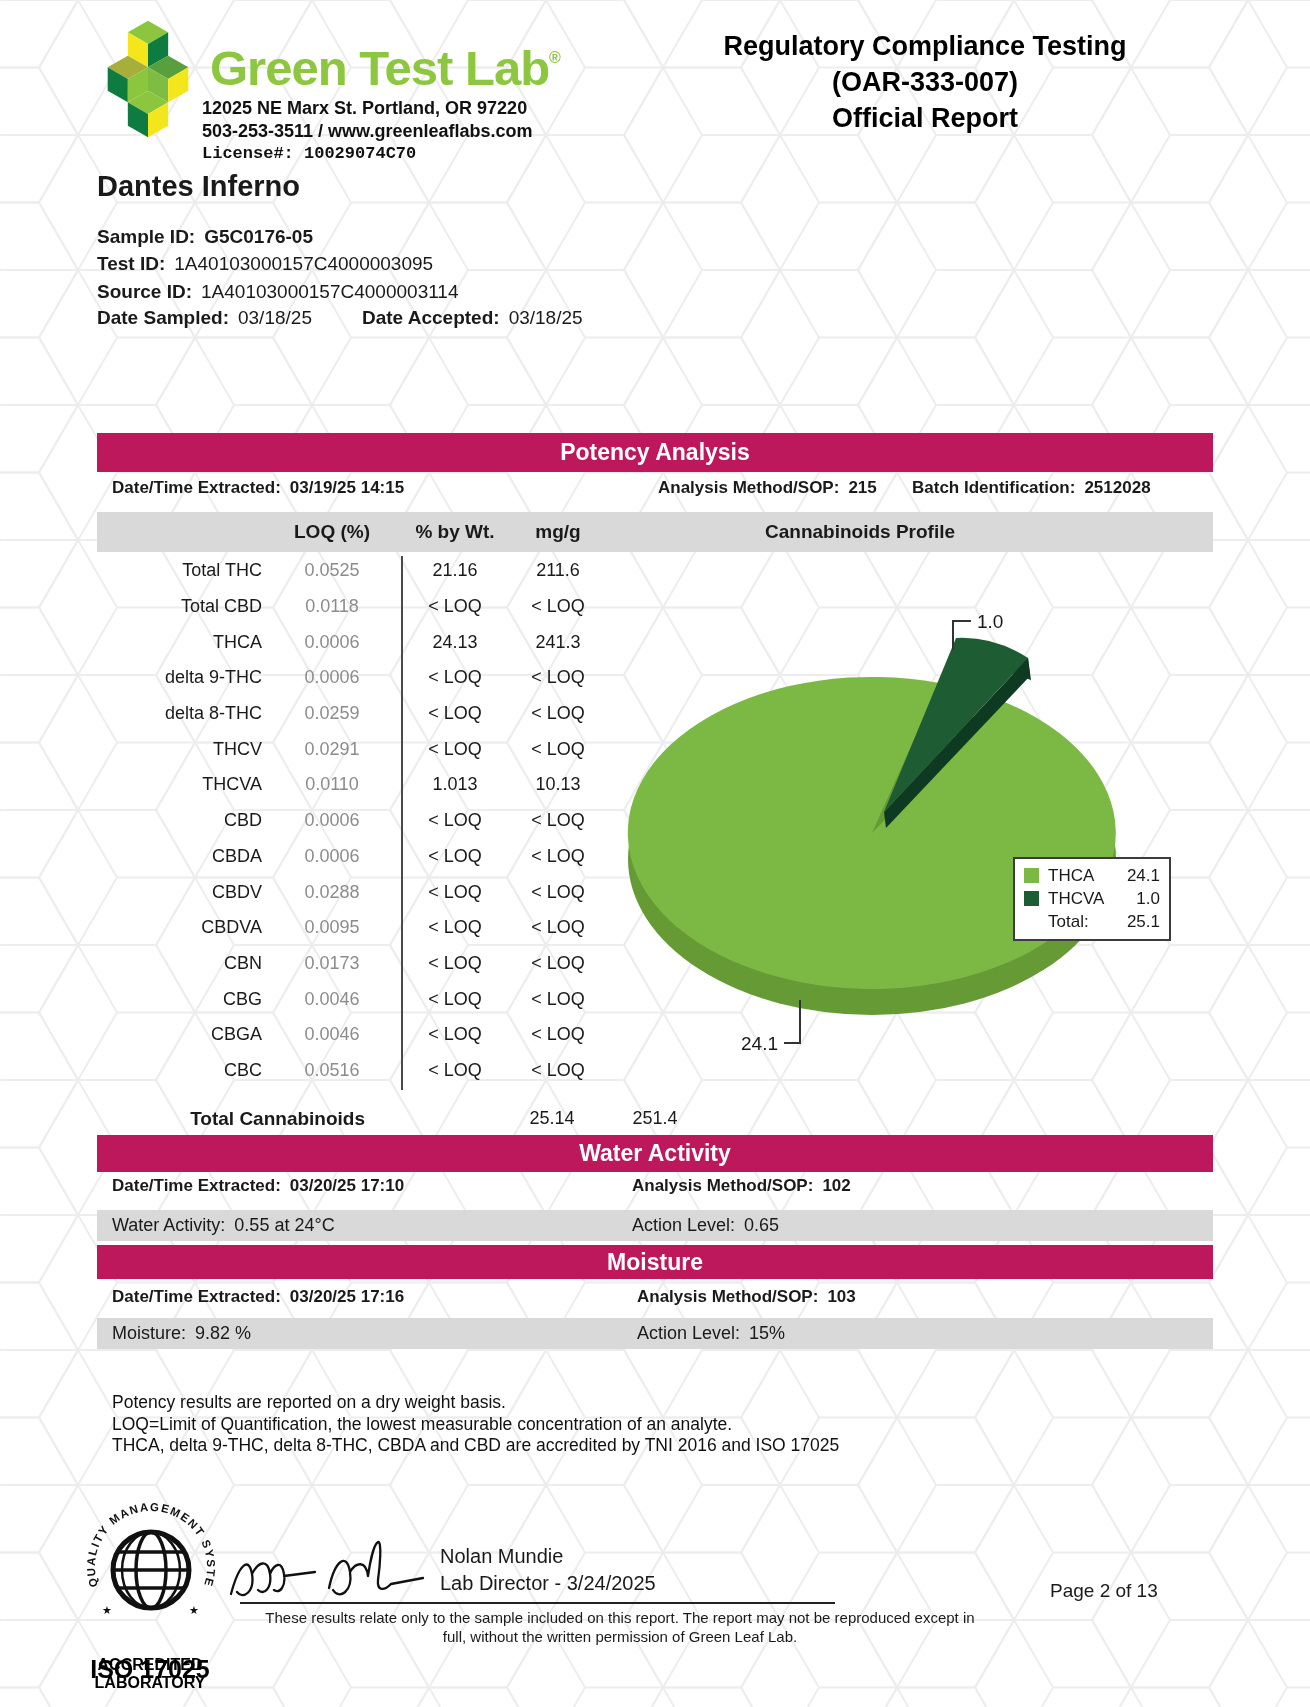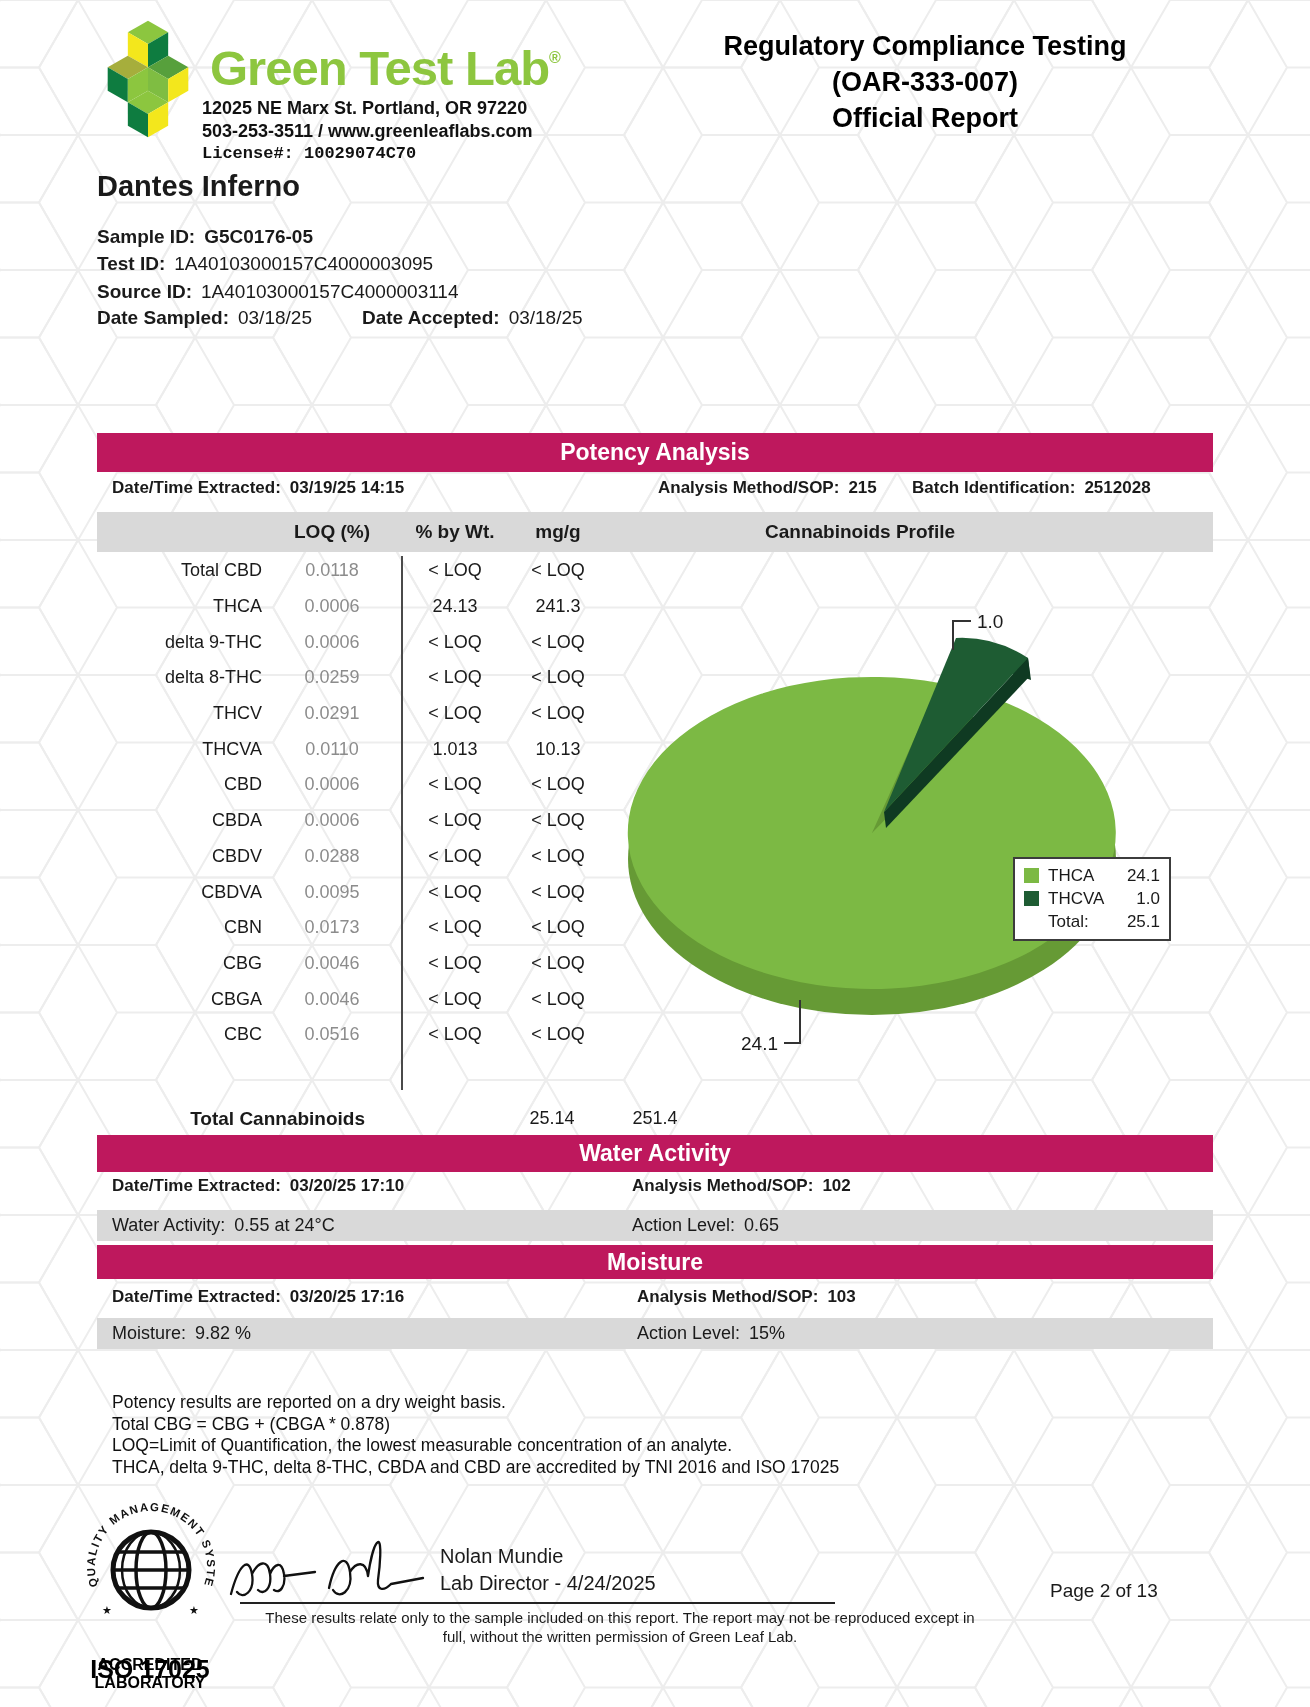--- a/index.html
+++ b/index.html
@@ -162,20 +162,26 @@
 
     <div class="abs grayband" style="top:512px;height:40px;">
       <span class="hdrcell" style="left:175px;width:120px;">LOQ (%)</span>
       <span class="hdrcell" style="left:298px;width:120px;">% by Wt.</span>
       <span class="hdrcell" style="left:401px;width:120px;">mg/g</span>
       <span class="hdrcell" style="left:463px;width:600px;">Cannabinoids Profile</span>
     </div>
 
     <div class="abs" style="left:97px;top:553px;width:520px;">
 
+        <div class="trow">
+          <span class="c name">Total THC</span>
+          <span class="c loq">0.0525</span>
+          <span class="c pct">21.16</span>
+          <span class="c mgg">211.6</span>
+        </div>
 
         <div class="trow">
           <span class="c name">Total CBD</span>
           <span class="c loq">0.0118</span>
           <span class="c pct">&lt; LOQ</span>
           <span class="c mgg">&lt; LOQ</span>
         </div>
 
         <div class="trow">
           <span class="c name">THCA</span>
@@ -349,21 +355,20 @@
           </span></span>
       <span class="abs" style="left:540px;"><span class="pairgap">
             <span>Action Level:</span>
             <span>15%</span>
           </span></span>
     </div>
 
     <div class="abs notes">
 
     <div class="note-line">Potency results are reported on a dry weight basis.</div>
-        <div class="note-line">Total CBG = CBG + (CBGA * 0.878)</div>
         <div class="note-line">LOQ=Limit of Quantification, the lowest measurable concentration of an analyte.</div>
         <div class="note-line">THCA, delta 9-THC, delta 8-THC, CBDA  and CBD are accredited by TNI 2016 and ISO 17025</div>
       </div>
 
     <svg class="abs" style="left:86px;top:1498px;" width="130" height="130" viewBox="0 0 130 130">
       <defs>
           <path id="tcirc" d="M 14,92 A 56,56 0 1 1 116,92"></path>
         </defs>
       <text font-size="11.5" font-weight="bold" fill="#111" letter-spacing="1.5">
         <textPath href="#tcirc" startOffset="2%">QUALITY MANAGEMENT SYSTEM</textPath>
@@ -381,19 +386,19 @@
     <div class="abs iso-text" style="top:1656px;font-size:16px;">ACCREDITED</div>
     <div class="abs iso-text" style="top:1674px;font-size:16px;">LABORATORY</div>
 
     <svg class="abs" style="left:225px;top:1538px;" width="210" height="68" viewBox="0 0 210 68">
       <g fill="none" stroke="#111" stroke-width="2.3" stroke-linecap="round">
         <path d="M6,56 C14,26 24,18 27,36 C30,54 18,62 12,54 M27,36 C33,24 43,20 45,36 C47,50 39,58 33,52 M45,36 C49,26 57,22 59,36 C61,48 55,56 49,52 M59,38 L90,34"></path>
         <path d="M104,50 C110,22 122,14 125,34 C128,54 114,62 108,52 M125,34 C131,24 141,22 143,38 M143,38 C145,24 149,6 153,4 C157,3 155,28 153,42 C152,52 158,54 166,46 M166,46 L198,40"></path>
       </g>
     </svg>
     <div class="abs signer" style="top:1545px;">Nolan Mundie</div>
-    <div class="abs signer" style="top:1572px;">Lab Director - 4/24/2025</div>
+    <div class="abs signer" style="top:1572px;">Lab Director - 3/24/2025</div>
     <div class="abs sigrule"></div>
     <div class="abs disclaimer">These results relate only to the sample included on this report. The report may not be reproduced except in full, without the written permission of Green Leaf Lab.</div>
     <div class="abs pagenum">Page 2 of 13</div>
 
   </div>
 </div>
 
 </body></html>

